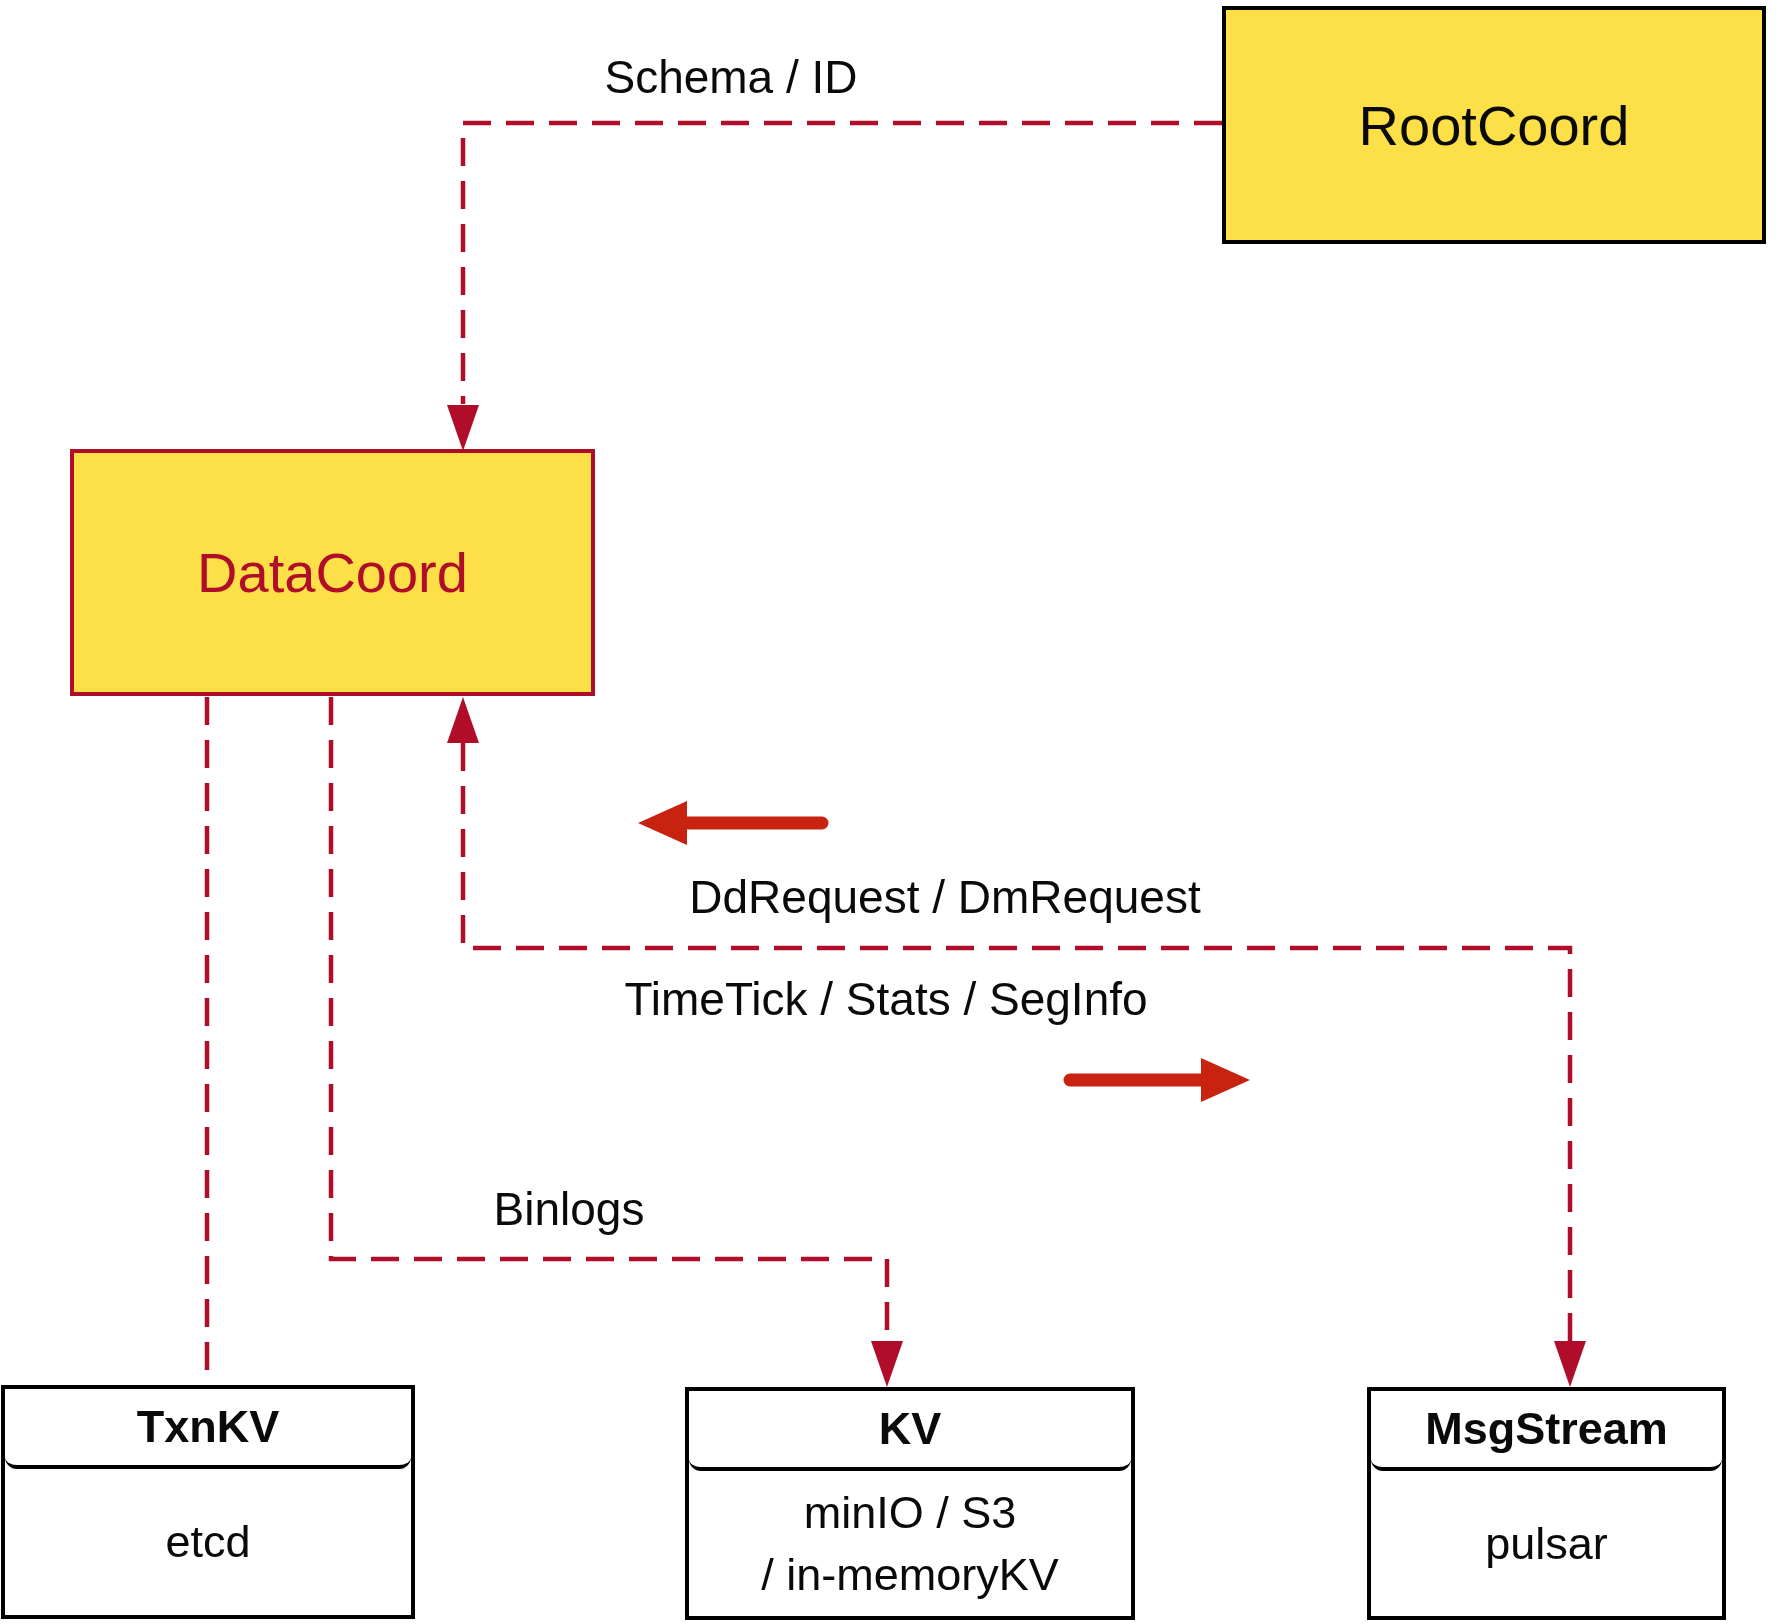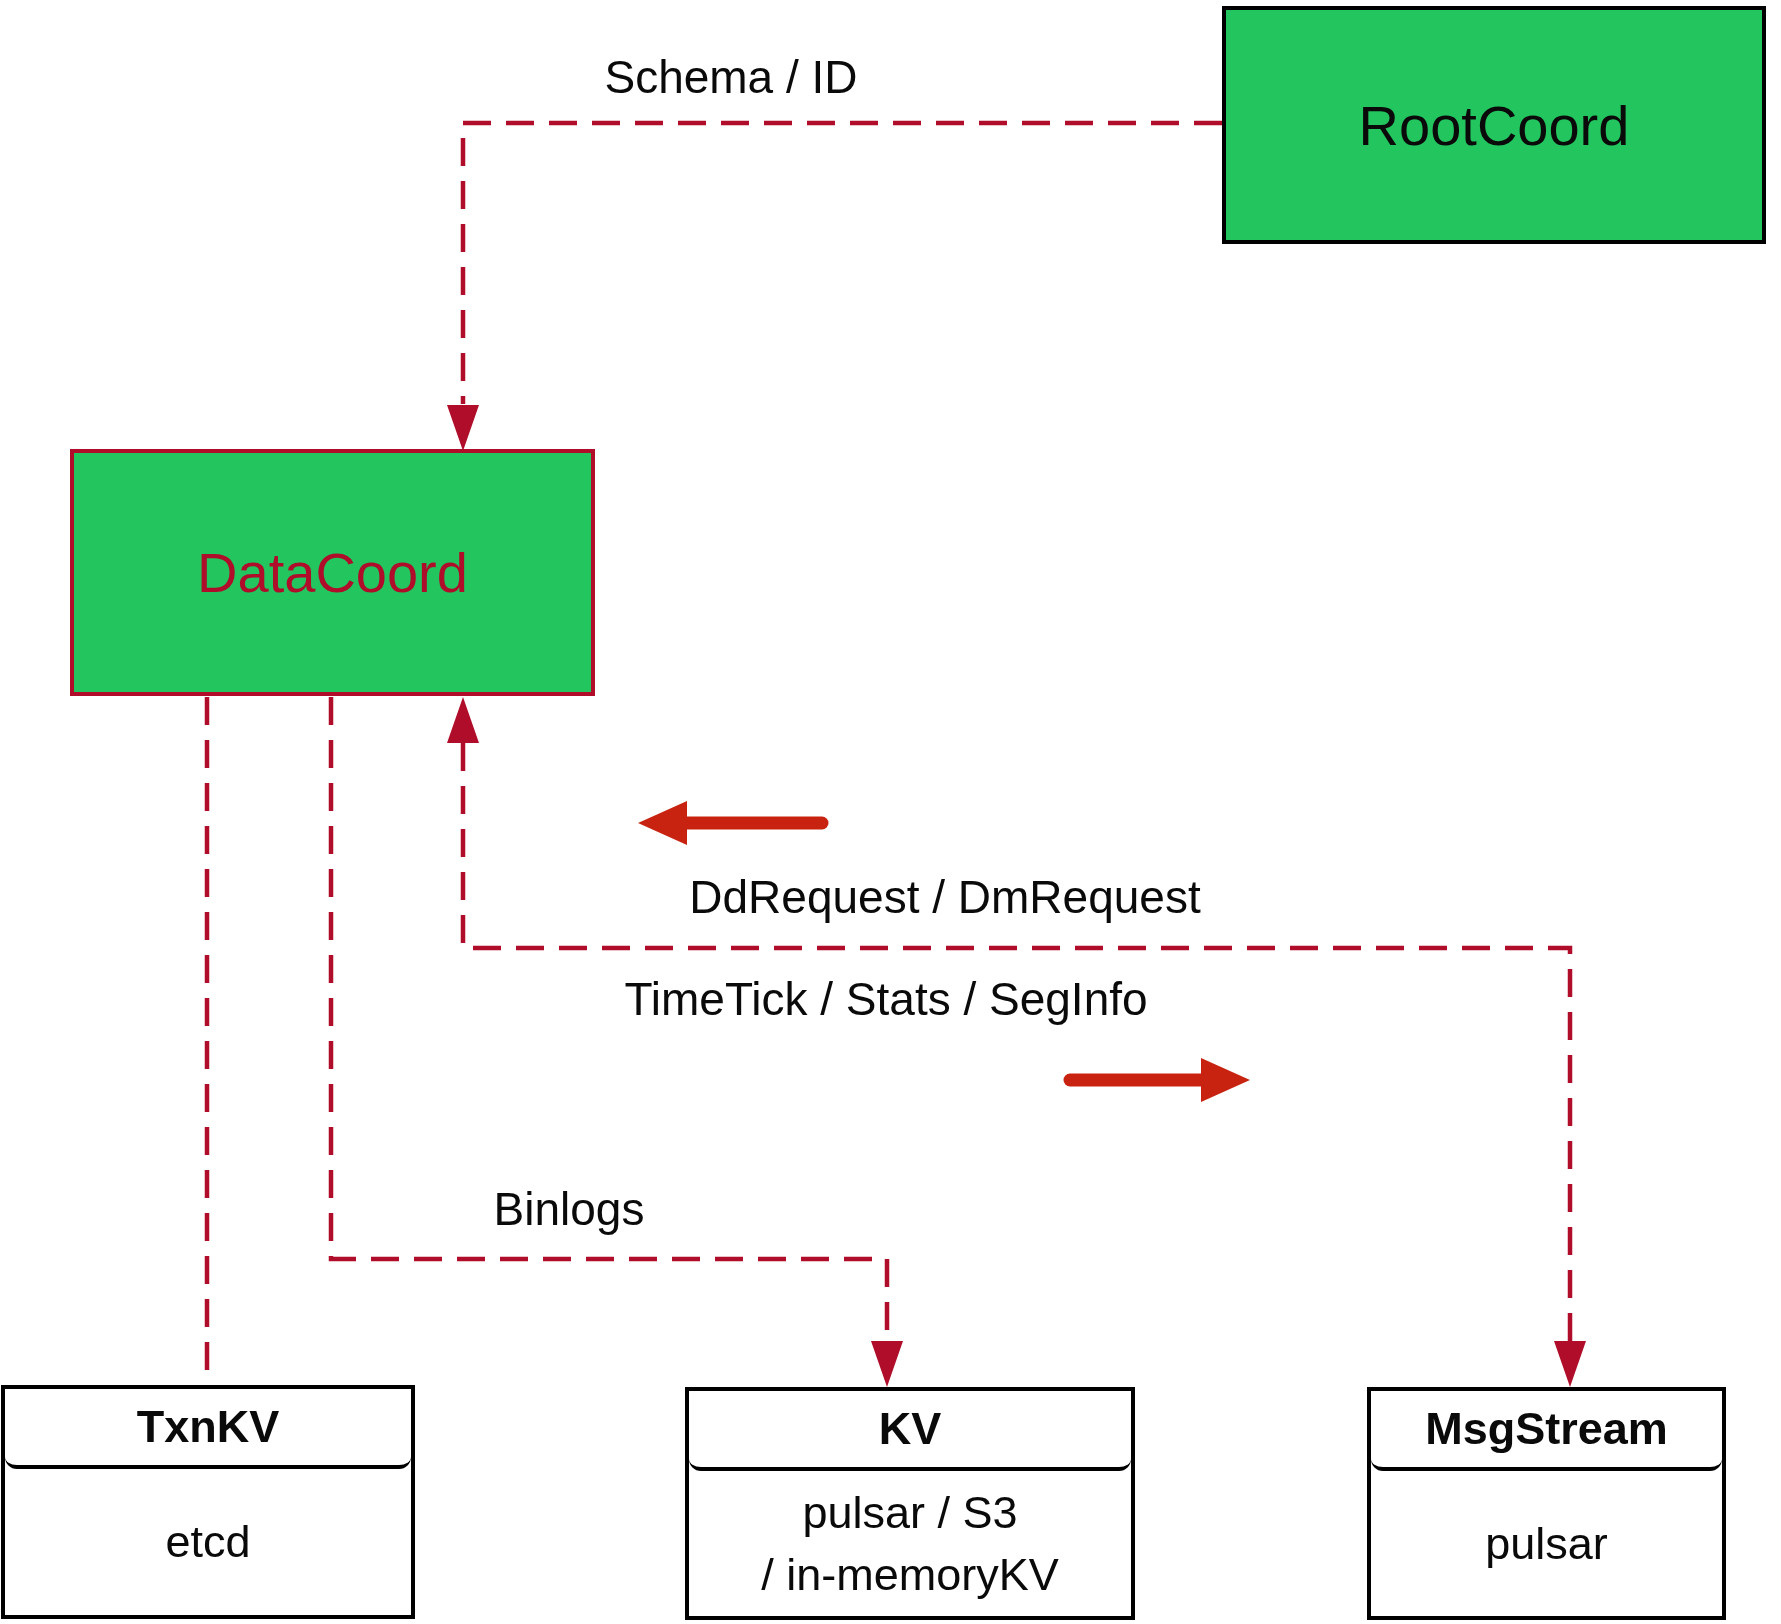--- a/index.html
+++ b/index.html
@@ -15,21 +15,21 @@
     font-family:"Liberation Sans", sans-serif;
     overflow:hidden;
   }
   #edges{position:absolute;left:0;top:0;width:1781px;height:1624px;}
   .edge-dashed{fill:none;stroke:var(--crimson);stroke-width:4.5;stroke-dasharray:28 15;}
   .arrowhead{fill:var(--crimson);stroke:none;}
   .solid-arrow-line{stroke:var(--arrow_red);stroke-width:13;stroke-linecap:round;fill:none;}
   .solid-arrowhead{fill:var(--arrow_red);stroke:none;}
 
   .node{
-    position:absolute;box-sizing:border-box;background:#22c55e;
+    position:absolute;box-sizing:border-box;background:#fde047;
     display:flex;align-items:center;justify-content:center;
   }
   .simple-node{border:4px solid #000;font-size:56px;color:var(--ink);}
   #datacoord{border:4px solid var(--crimson);color:var(--crimson);}
 
   .record-node{
     position:absolute;box-sizing:border-box;background:#ffffff;
     border:4px solid #000;display:flex;flex-direction:column;
   }
   .record-header{
@@ -83,21 +83,21 @@
   <div class="record-node" style="left:1px;top:1385px;width:414px;height:234px;">
     <div class="record-header">TxnKV</div>
     <div class="record-body">
       <div>etcd</div>
     </div>
   </div>
 
   <div class="record-node" style="left:685px;top:1387px;width:450px;height:233px;">
     <div class="record-header">KV</div>
     <div class="record-body">
-      <div>pulsar / S3</div>
+      <div>minIO / S3</div>
       <div>/ in-memoryKV</div>
     </div>
   </div>
 
   <div class="record-node" style="left:1367px;top:1387px;width:359px;height:233px;">
     <div class="record-header">MsgStream</div>
     <div class="record-body">
       <div>pulsar</div>
     </div>
   </div>

